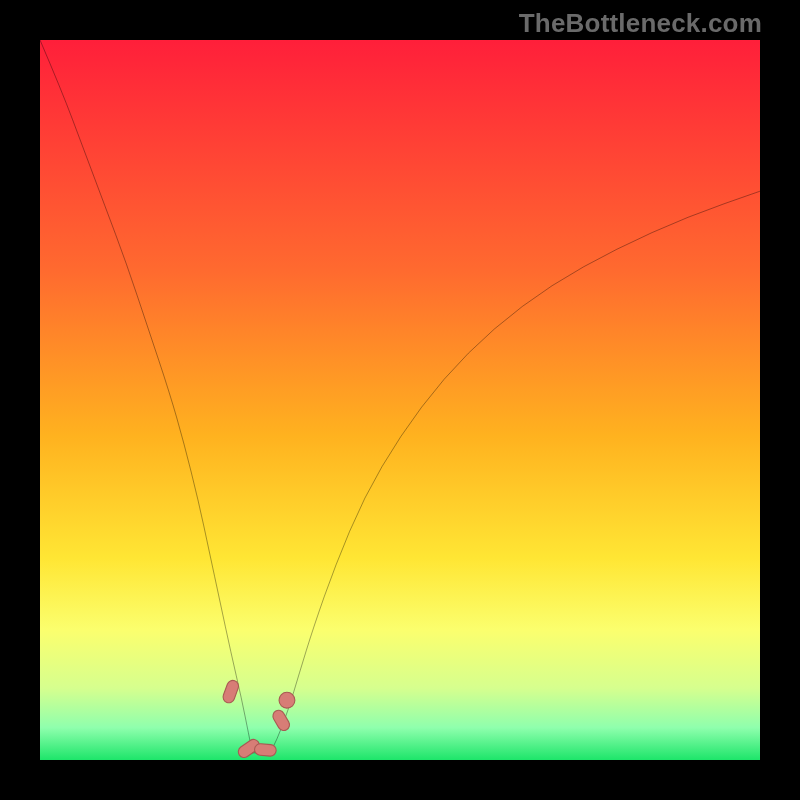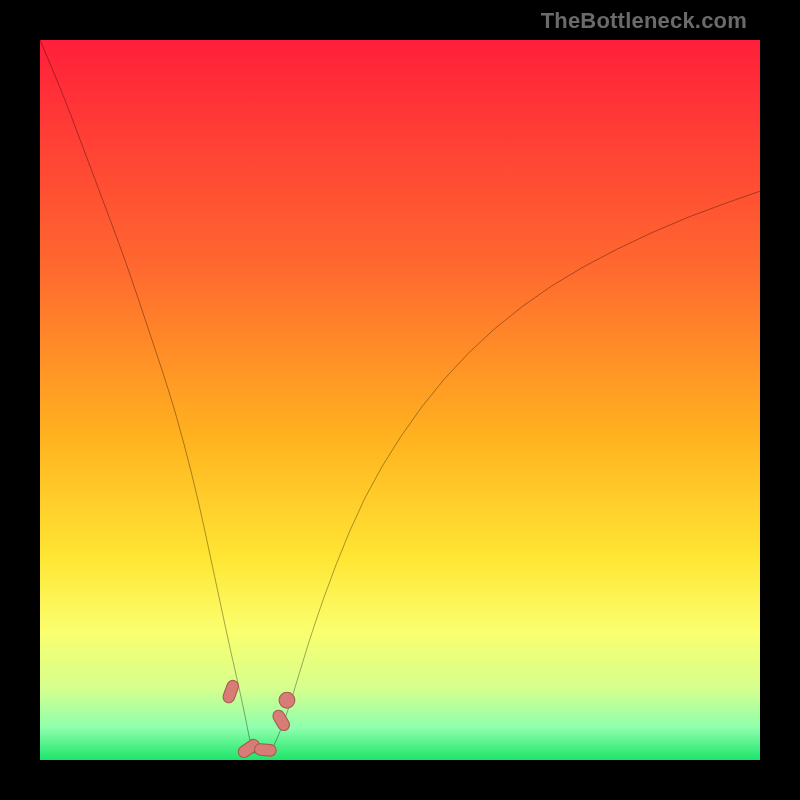--- a/index.html
+++ b/index.html
@@ -37,22 +37,22 @@
   .curve-svg {
     position: absolute;
     left: 0;
     top: 0;
     width: 100%;
     height: 100%;
   }
   .watermark {
     position: absolute;
     top: 8px;
-    right: 53px;
-    font-size: 22px;
+    right: 38px;
+    font-size: 26px;
     font-weight: 600;
     color: #6a6a6a;
     letter-spacing: 0.2px;
     user-select: none;
     text-align: right;
   }
 </style>
 </head>
 <body>
 

